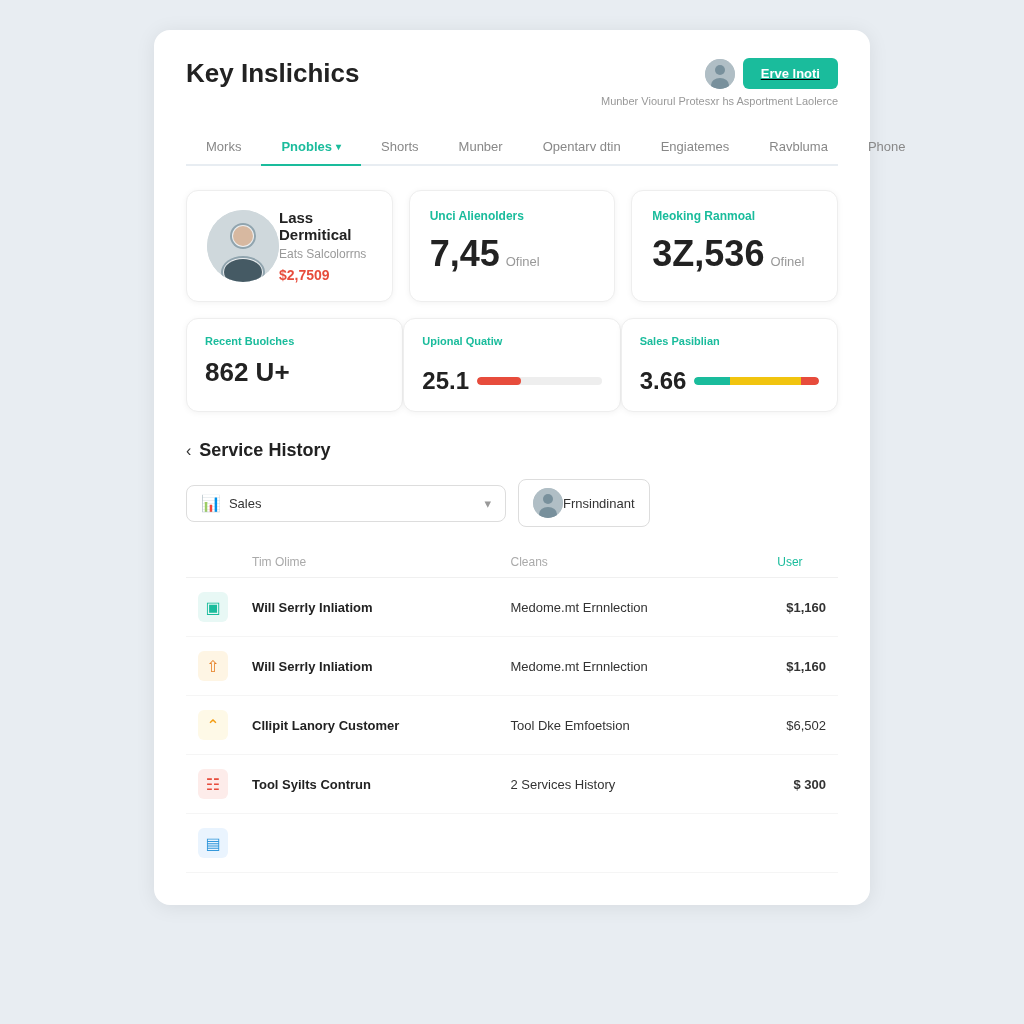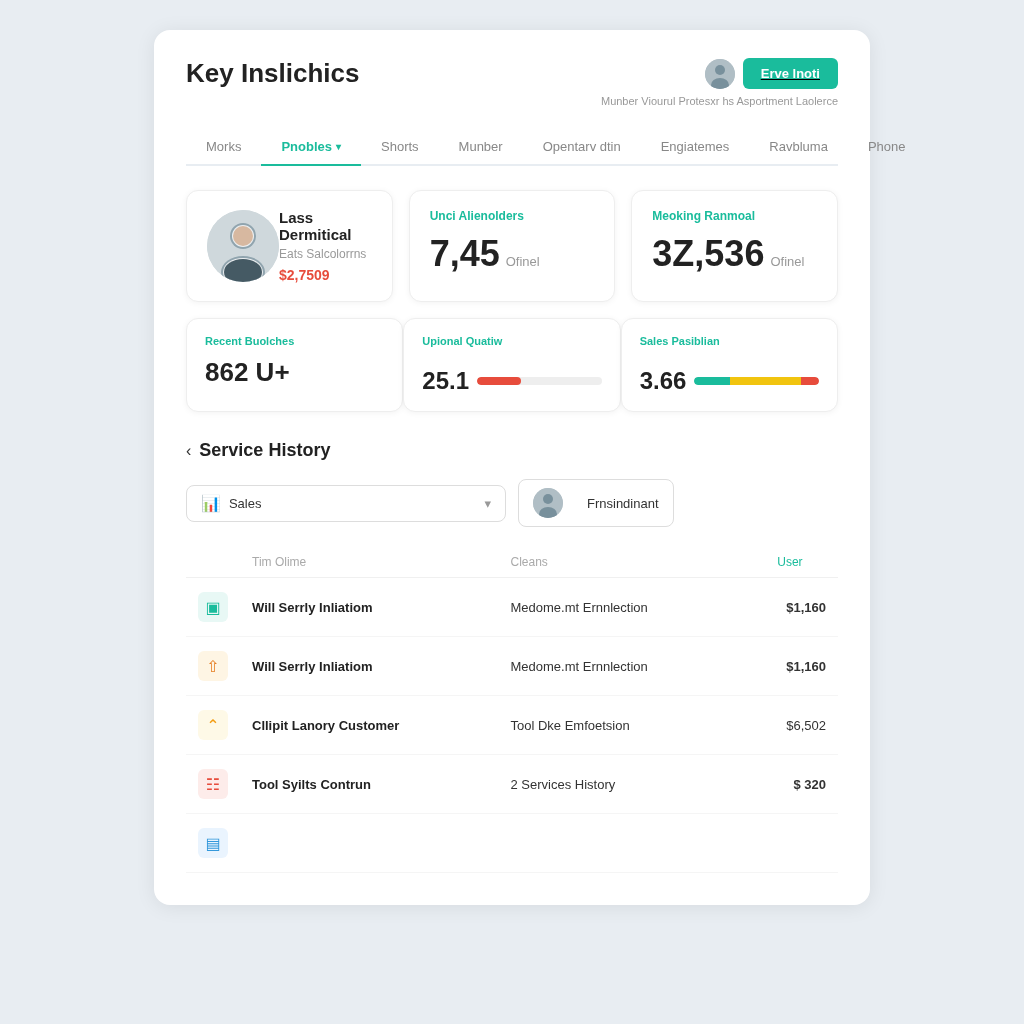--- a/index.html
+++ b/index.html
@@ -261,21 +261,21 @@
     .filter-dropdown .dd-icon {
       font-size: 16px;
     }
     .filter-dropdown .dd-chevron {
       margin-left: auto;
       color: #999;
     }
     .filter-person {
       display: flex;
       align-items: center;
-      gap: 24px;
+      gap: 0;
       border: 1px solid #ddd;
       border-radius: 8px;
       padding: 8px 14px;
       font-size: 13px;
       color: #333;
       background: #fff;
       cursor: pointer;
     }
 
     
@@ -502,21 +502,21 @@
       </tr>
 
       <tr>
         <td class="td-icon">
           <div class="icon-box icon-peach">☷</div>
         </td>
         <td>
           <div class="row-name">Tool Syilts Contrun</div>
         </td>
         <td class="col-status">2 Services History</td>
-        <td class="col-amount">$ 320</td>
+        <td class="col-amount">$ 300</td>
       </tr>
 
       <tr>
         <td class="td-icon">
           <div class="icon-box icon-blue">▤</div>
         </td>
         <td>
           <div class="row-name"></div>
         </td>
         <td class="col-status"></td>

